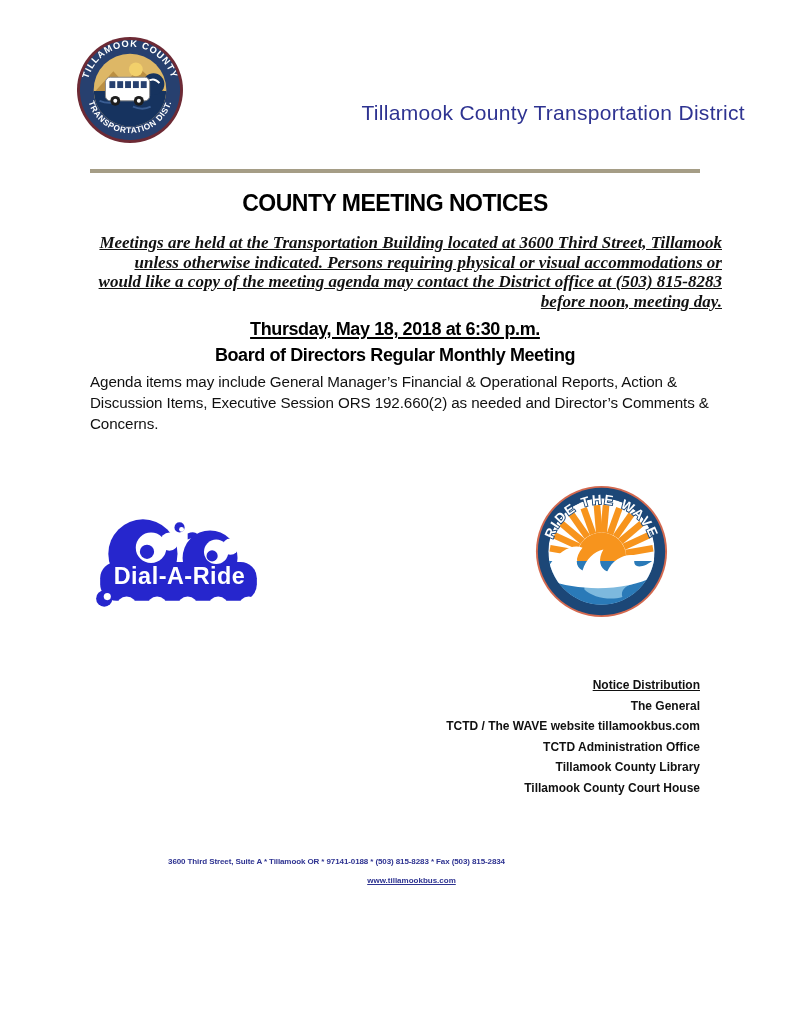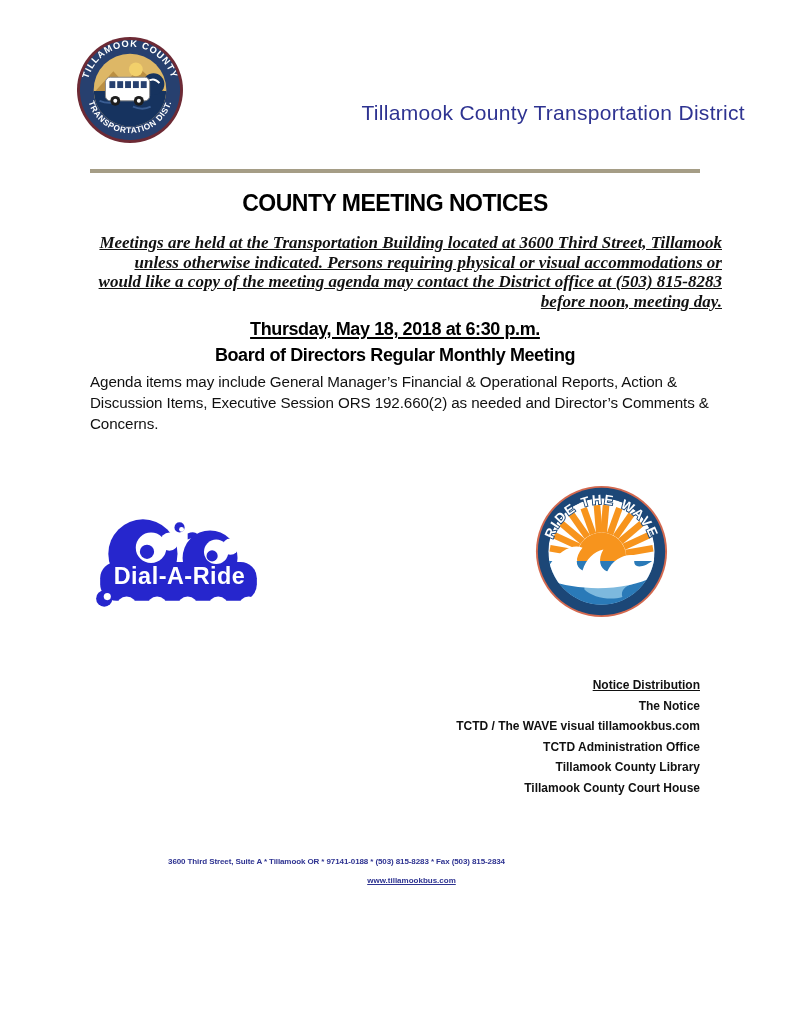--- a/index.html
+++ b/index.html
@@ -153,22 +153,22 @@
       <path d="M14,86 C26,68 40,62 50,66 C42,76 42,86 50,90 C54,78 62,70 72,68 C66,78 68,88 76,91 C82,78 94,72 106,74 C100,88 112,90 126,78 L126,96 C96,112 46,112 14,100 Z" fill="#ffffff"></path>
     </g>
     <path id="rtw-arc" d="M 16,74 A 54,54 0 0 1 124,74" fill="none"></path>
     <text font-size="14" font-weight="bold" fill="#ffffff" stroke="#1c4777" stroke-width="2" paint-order="stroke" letter-spacing="2">
       <textPath href="#rtw-arc" startOffset="50%" text-anchor="middle">RIDE THE WAVE</textPath>
     </text>
   </svg>
 
   <div class="dist">
     <div class="dist-heading">Notice Distribution</div>
-    <div>The Notice</div>
-    <div>TCTD / The WAVE visual tillamookbus.com</div>
+    <div>The General</div>
+    <div>TCTD / The WAVE website tillamookbus.com</div>
     <div>TCTD Administration Office</div>
     <div>Tillamook County Library</div>
     <div>Tillamook County Court House</div>
   </div>
 
   <div class="footer-address">3600 Third Street, Suite A * Tillamook OR * 97141-0188 * (503) 815-8283 * Fax (503) 815-2834</div>
   <div class="footer-site">
     <span>www.tillamookbus.com</span>
   </div>
 

